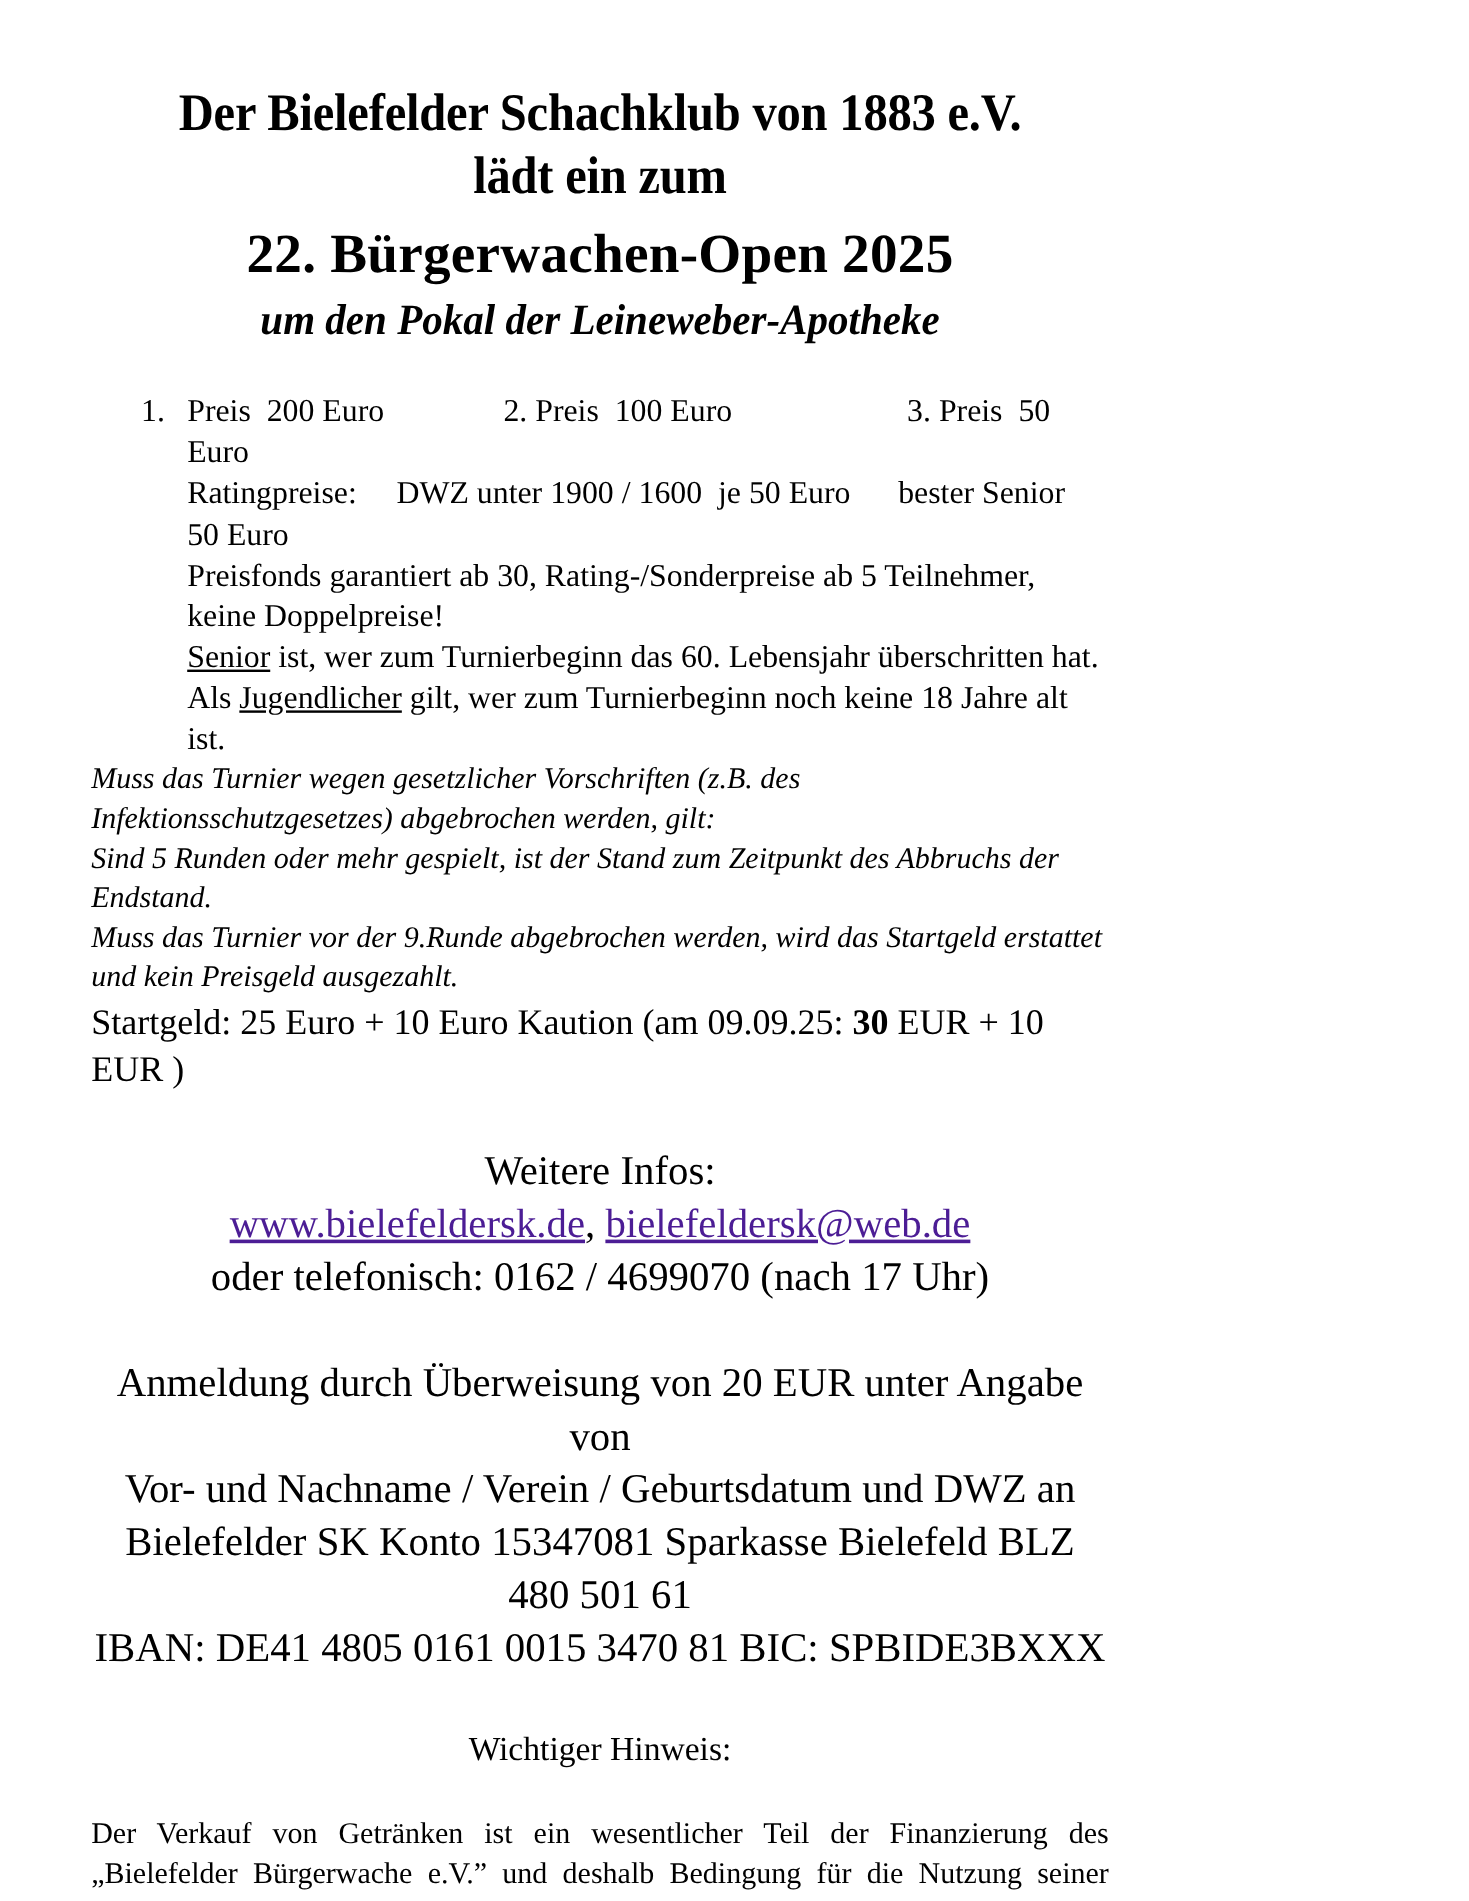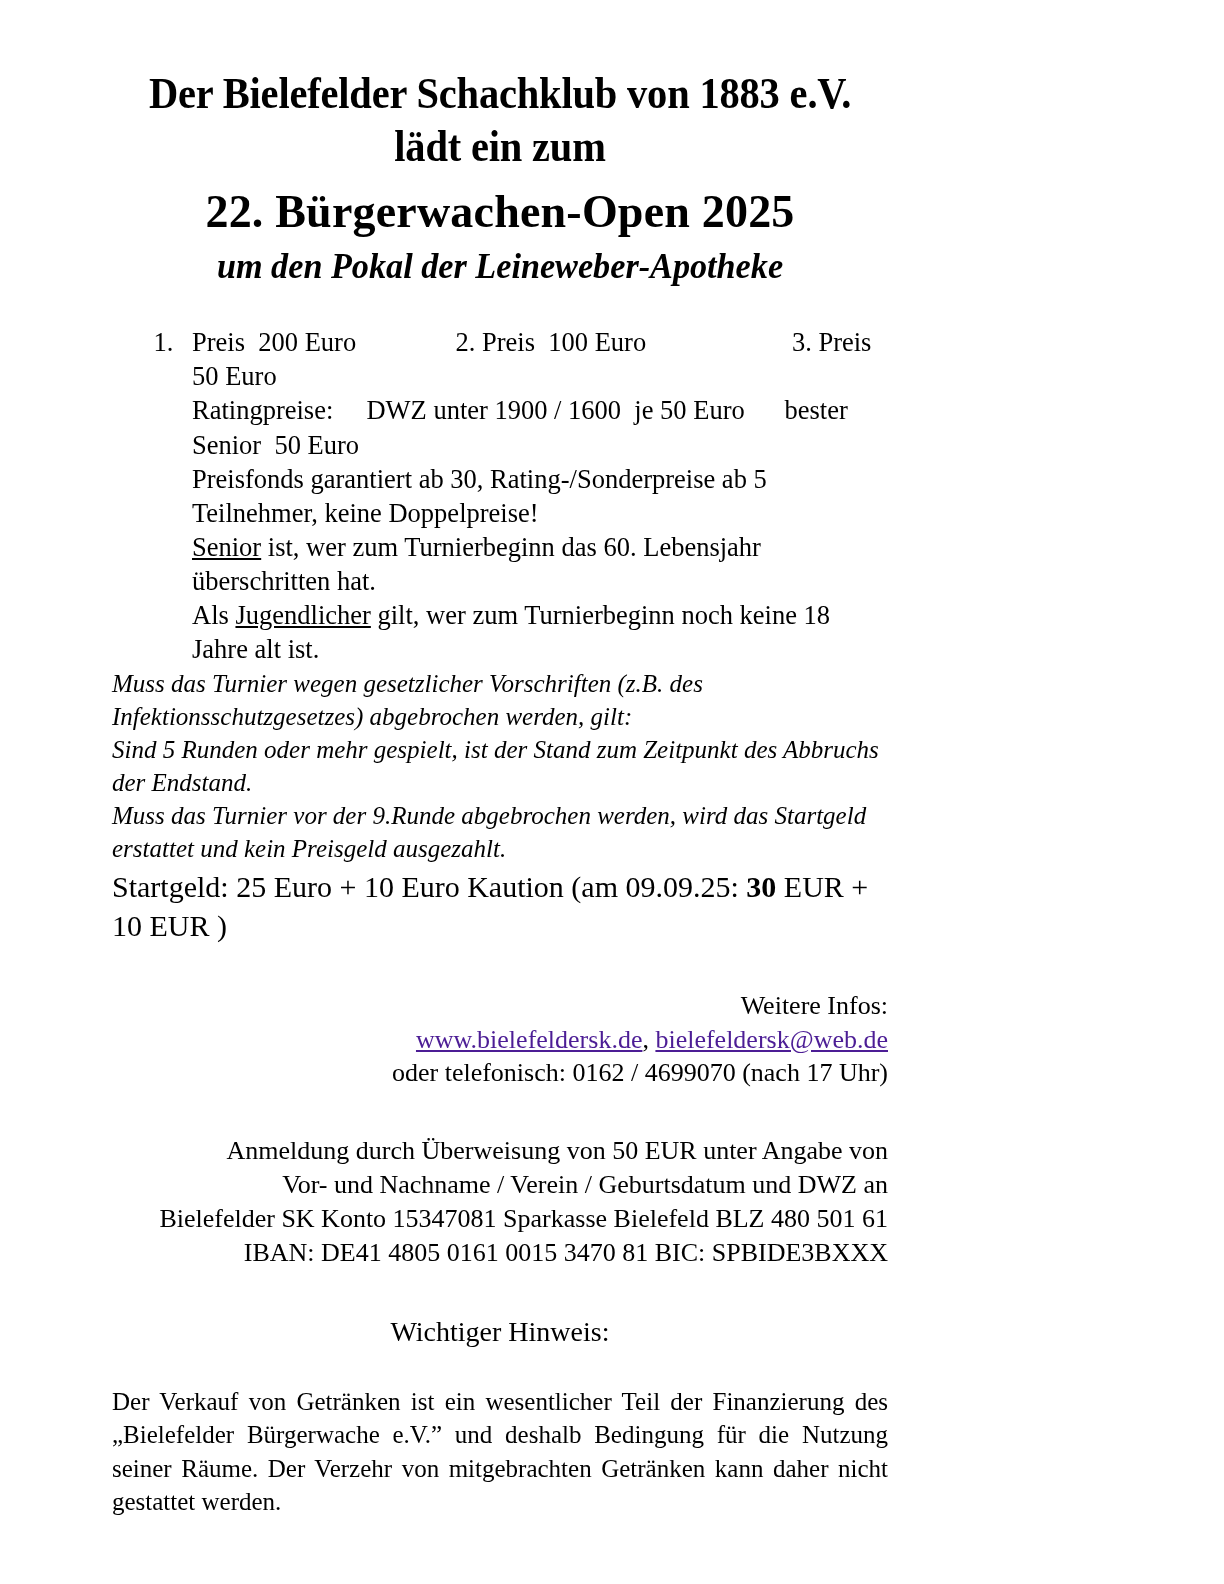--- a/index.html
+++ b/index.html
@@ -12,21 +12,21 @@
     height: 1584px;
     font-family: "Liberation Serif", "DejaVu Serif", serif;
     color: #000000;
     -webkit-font-smoothing: antialiased;
   }
   .page {
     position: relative;
     width: 1000px;
     height: 1584px;
     box-sizing: border-box;
-    padding: 0 112px;
+    padding: 0 76px;
     overflow: hidden;
   }
 
   
   .heading {
     text-align: center;
     padding-top: 68px;
   }
   .title-line-1,
   .title-line-2 {
@@ -101,22 +101,22 @@
   .italic-block > div { white-space: pre-wrap; }
 
   .startgeld {
     font-size: 30px;
     line-height: 1.3;
     margin-top: 2px;
   }
   .startgeld b { font-weight: bold; }
 
   .centered-block {
-    text-align: right;
-    font-size: 26px;
+    text-align: center;
+    font-size: 34px;
     line-height: 1.30;
   }
   .info-block { margin-top: 44px; }
   .bank-block { margin-top: 44px; }
 
   a.link {
     color: #4c1d95;
     text-decoration: underline;
   }
 
@@ -168,21 +168,21 @@
 
   <div class="startgeld"><span>Startgeld: 25 Euro + 10 Euro Kaution (am 09.09.25: </span><b>30</b><span> EUR + 10 EUR )</span></div>
 
   <div class="centered-block info-block">
     <div>Weitere Infos:</div>
     <div><a class="link" href="#">www.bielefeldersk.de</a><span>, </span><a class="link" href="#">bielefeldersk@web.de</a></div>
     <div>oder telefonisch: 0162 / 4699070 (nach 17 Uhr)</div>
   </div>
 
   <div class="centered-block bank-block">
-    <div>Anmeldung durch Überweisung von 50 EUR unter Angabe von</div>
+    <div>Anmeldung durch Überweisung von 20 EUR unter Angabe von</div>
     <div>Vor- und Nachname / Verein / Geburtsdatum und DWZ an</div>
     <div>Bielefelder SK    Konto 15347081    Sparkasse Bielefeld BLZ    480 501 61</div>
     <div>IBAN: DE41 4805 0161 0015 3470 81   BIC: SPBIDE3BXXX</div>
   </div>
 
   <div class="notice-heading">Wichtiger Hinweis:</div>
   <div class="notice-text">Der Verkauf von Getränken ist ein wesentlicher Teil der Finanzierung des „Bielefelder Bürgerwache e.V.” und deshalb Bedingung für die Nutzung seiner Räume. Der Verzehr von mitgebrachten Getränken kann daher nicht gestattet werden.</div>
 
 </div>
 

